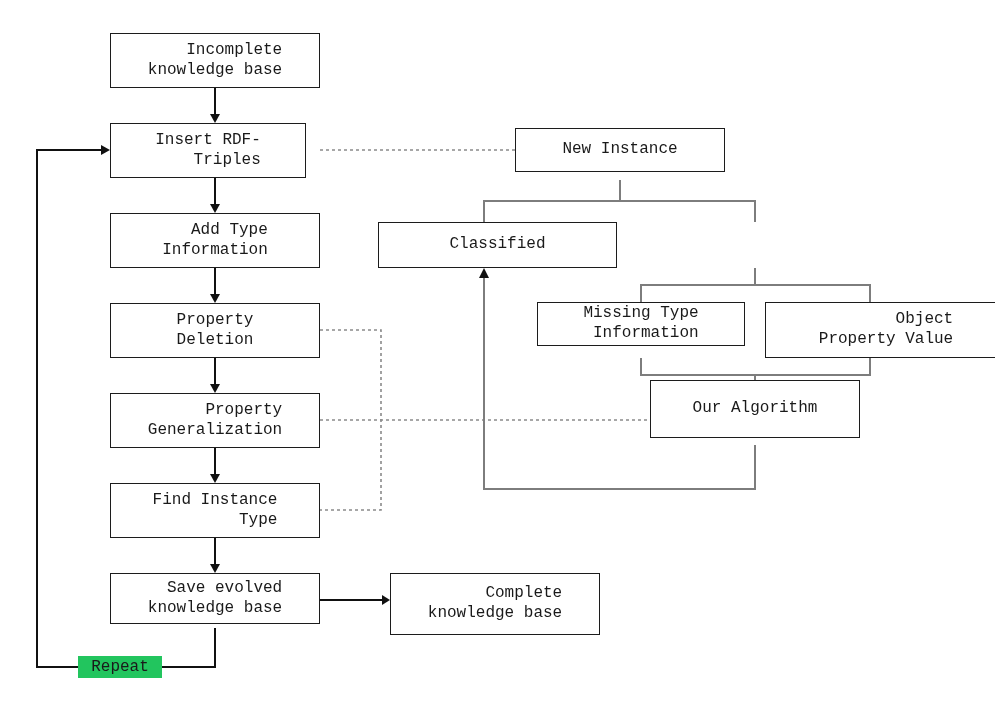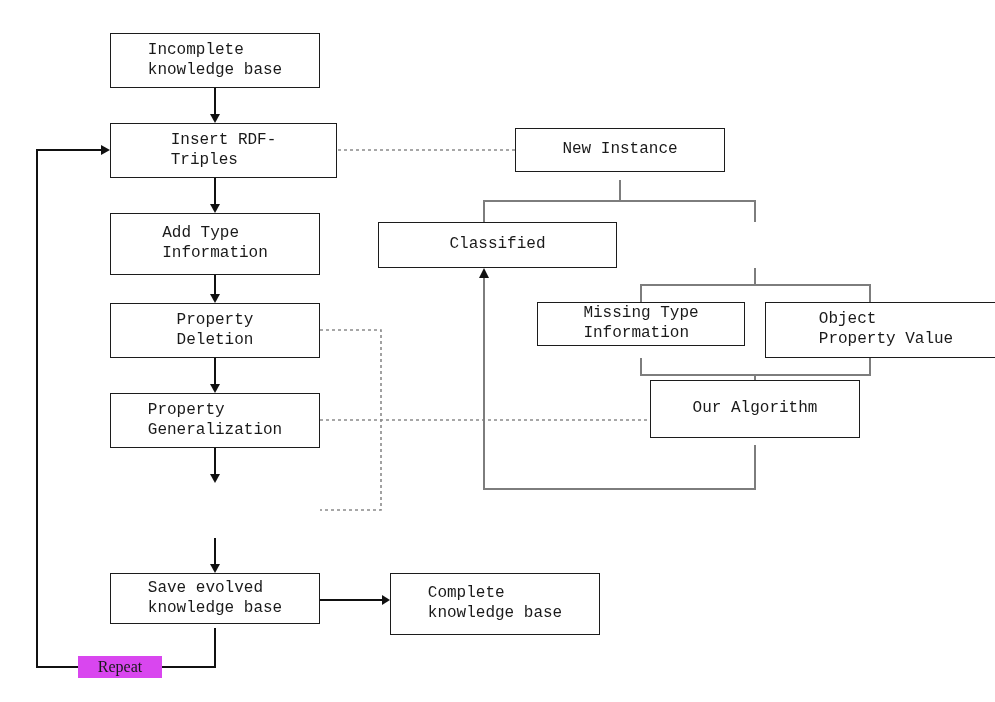--- a/index.html
+++ b/index.html
@@ -19,41 +19,40 @@
     position: absolute;
     left: 0;
     top: 0;
   }
   .box {
     position: absolute;
     box-sizing: border-box;
     display: flex;
     align-items: center;
     justify-content: center;
-    text-align: left;
+    text-align: right;
     white-space: pre-line;
     border: 1.5px solid #1c1c1c;
     background: #ffffff;
     font-size: 16px;
     line-height: 1.22;
     color: #1a1a1a;
   }
   .repeat {
     position: absolute;
     left: 78px;
     top: 656px;
     width: 84px;
     height: 22px;
     display: flex;
     align-items: center;
     justify-content: center;
-    background: #d946ef;
+    background: #22c55e;
     font-size: 16px;
     color: #1a1a1a;
-    font-family: Liberation Serif, serif;
   }
   .black-line { stroke: #111111; stroke-width: 2; fill: none; }
   .gray-line { stroke: #7d7d7d; stroke-width: 2; fill: none; }
   .dotted-line { stroke: #8a8a8a; stroke-width: 1.6; fill: none; stroke-dasharray: 3 3; }
   .arrow-black { fill: #111111; stroke: none; }
 </style>
 </head>
 <body>
 
 <div class="canvas">
@@ -81,28 +80,30 @@
     <polygon class="arrow-black" points="210,474 220,474 215,483"></polygon>
     <polygon class="arrow-black" points="210,564 220,564 215,573"></polygon>
     <polygon class="arrow-black" points="382,595 382,605 390,600"></polygon>
 
     <path class="black-line" d="M215,628 L215,667 L37,667 L37,150 L102,150"></path>
     <polygon class="arrow-black" points="101,145 101,155 110,150"></polygon>
   </svg>
 
   <div class="box" style="left:110px; top:33px; width:210px; height:55px">Incomplete
 knowledge base</div>
-  <div class="box" style="left:110px; top:123px; width:227px; height:55px">Insert RDF-
+  <div class="box" style="left:110px; top:123px; width:196px; height:55px">Insert RDF-
 Triples</div>
-  <div class="box" style="left:110px; top:213px; width:210px; height:62px">Add Type
+  <div class="box" style="left:110px; top:213px; width:210px; height:55px">Add Type
 Information</div>
   <div class="box" style="left:110px; top:303px; width:210px; height:55px">Property
 Deletion</div>
   <div class="box" style="left:110px; top:393px; width:210px; height:55px">Property
 Generalization</div>
+  <div class="box" style="left:110px; top:483px; width:210px; height:55px">Find Instance
+Type</div>
   <div class="box" style="left:110px; top:573px; width:210px; height:51px">Save evolved
 knowledge base</div>
   <div class="box" style="left:390px; top:573px; width:210px; height:62px">Complete
 knowledge base</div>
 
   <div class="box" style="left:515px; top:128px; width:210px; height:44px">New Instance</div>
   <div class="box" style="left:378px; top:222px; width:239px; height:46px">Classified</div>
   <div class="box" style="left:537px; top:302px; width:208px; height:44px">Missing Type
 Information</div>
   <div class="box" style="left:765px; top:302px; width:242px; height:56px">Object

